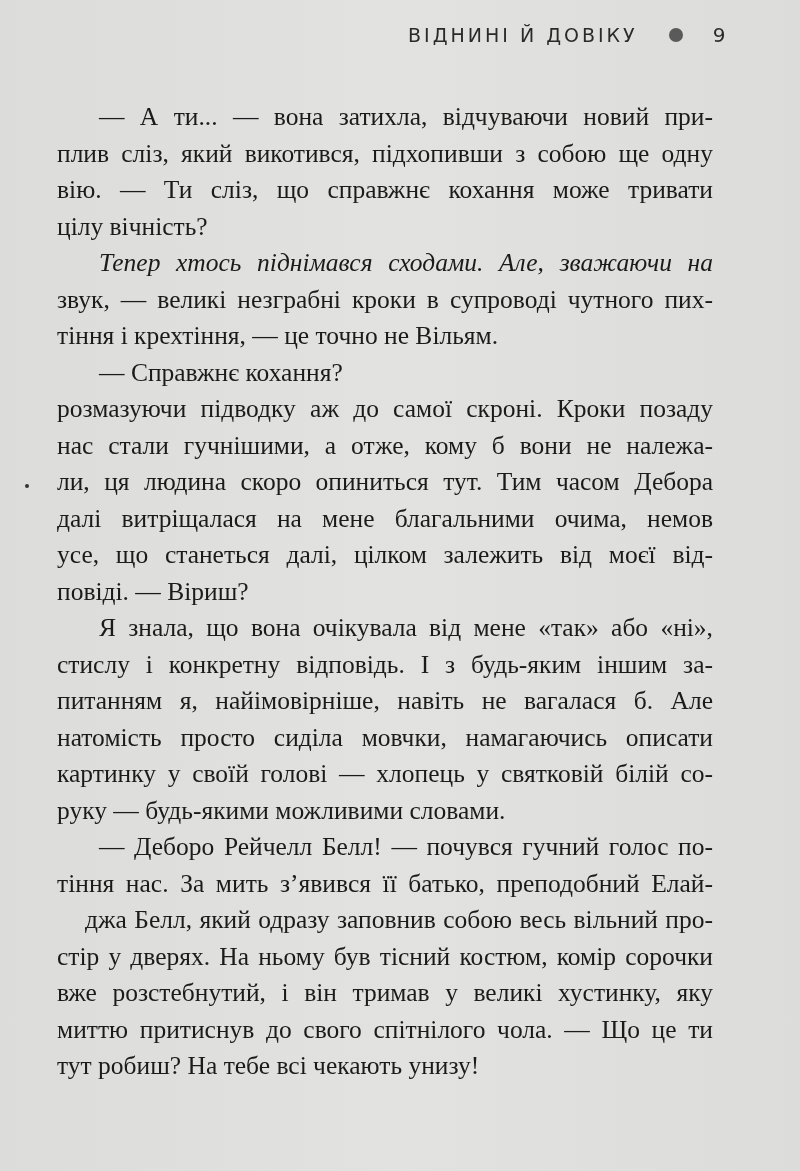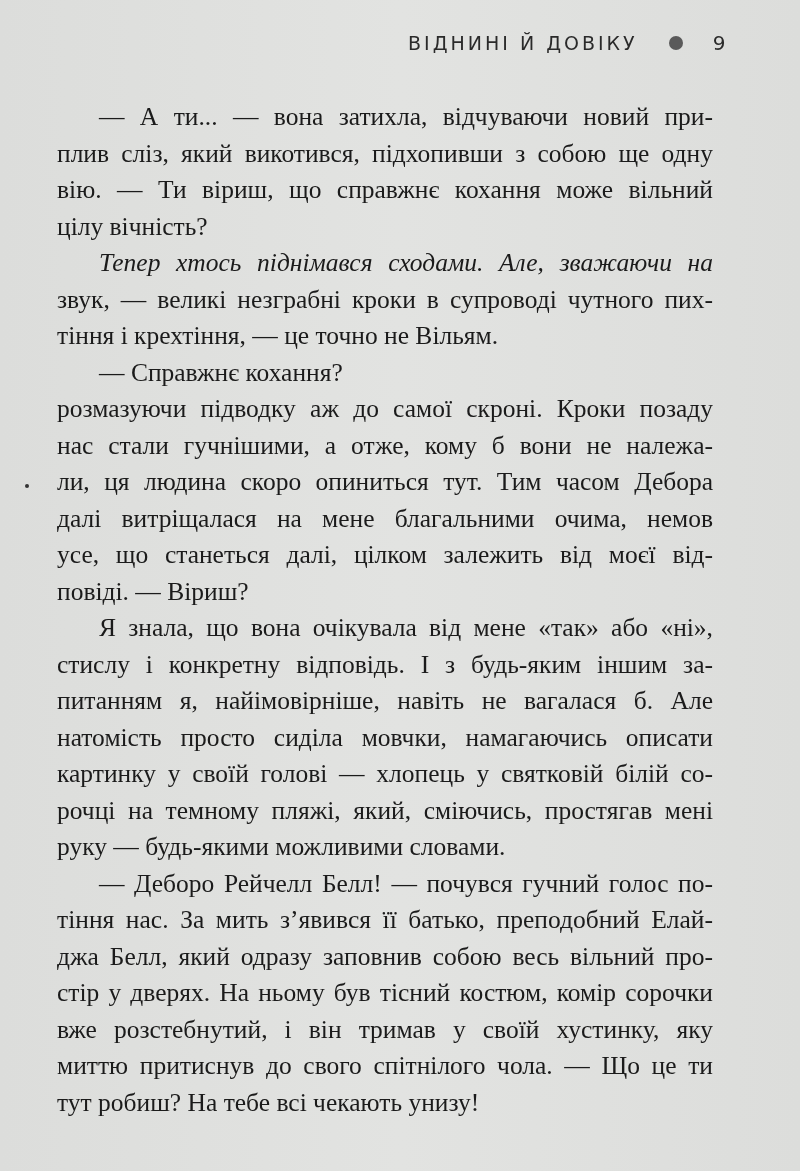--- a/index.html
+++ b/index.html
@@ -5,21 +5,21 @@
   html, body { margin: 0; padding: 0; }
   body {
     width: 800px; height: 1171px; overflow: hidden;
     background: #dfe0de;
     background-image: linear-gradient(90deg, #dcdddb 0%, #e2e3e1 50%, #dcdddb 100%);
     font-family: "Liberation Serif", "DejaVu Serif", serif;
     color: #1b1b1b;
     position: relative;
   }
   .running-head {
-    position: absolute; top: 28px; left: 408px; height: 30px;
+    position: absolute; top: 20px; left: 408px; height: 30px;
     display: flex; align-items: center;
     font-family: "DejaVu Sans", "Liberation Sans", sans-serif;
     font-size: 19px; letter-spacing: 3px; color: #2a2a2a;
   }
   .running-head .bullet {
     width: 14px; height: 14px; border-radius: 50%;
     background: #5a5a5a; margin: 0 0 0 31px; display: inline-block;
   }
   .running-head .page-num { margin-left: 30px; font-size: 20px; letter-spacing: 0; }
   .body-text {
@@ -45,40 +45,39 @@
     <span>ВІДНИНІ Й ДОВІКУ</span>
     <span class="bullet"></span>
     <span class="page-num">9</span>
   </div>
 
   <div class="margin-mark"></div>
 
   <div class="body-text" id="body-text">
       <span class="line indent" style="white-space: nowrap;">— А ти... — вона затихла, відчуваючи новий при-</span>
       <span class="line" style="white-space: nowrap;">плив сліз, який викотився, підхопивши з собою ще одну</span>
-      <span class="line" style="white-space: nowrap;">вію. — Ти віриш, що справжнє кохання може вільний</span>
+      <span class="line" style="white-space: nowrap;">вію. — Ти сліз, що справжнє кохання може тривати</span>
       <span class="line last">цілу вічність?</span>
       <span class="line indent" style="white-space: nowrap; font-style: italic;">Тепер хтось піднімався сходами. Але, зважаючи на</span>
       <span class="line" style="white-space: nowrap;">звук, — великі незграбні кроки в супроводі чутного пих-</span>
       <span class="line last">тіння і крехтіння, — це точно не Вільям.</span>
       <span class="line indent last">— Справжнє кохання?</span>
       <span class="line" style="white-space: nowrap;">розмазуючи підводку аж до самої скроні. Кроки позаду</span>
       <span class="line" style="white-space: nowrap;">нас стали гучнішими, а отже, кому б вони не належа-</span>
       <span class="line" style="white-space: nowrap;">ли, ця людина скоро опиниться тут. Тим часом Дебора</span>
       <span class="line" style="white-space: nowrap;">далі витріщалася на мене благальними очима, немов</span>
       <span class="line" style="white-space: nowrap;">усе, що станеться далі, цілком залежить від моєї від-</span>
       <span class="line last">повіді. — Віриш?</span>
       <span class="line indent" style="white-space: nowrap;">Я знала, що вона очікувала від мене «так» або «ні»,</span>
       <span class="line" style="white-space: nowrap;">стислу і конкретну відповідь. І з будь-яким іншим за-</span>
       <span class="line" style="white-space: nowrap;">питанням я, найімовірніше, навіть не вагалася б. Але</span>
       <span class="line" style="white-space: nowrap;">натомість просто сиділа мовчки, намагаючись описати</span>
       <span class="line" style="white-space: nowrap;">картинку у своїй голові — хлопець у святковій білій со-</span>
-      <span class="line" style="white-space: nowrap;">рочці на темному пляжі, який, сміючись, простягав мені</span>
       <span class="line last">руку — будь-якими можливими словами.</span>
       <span class="line indent" style="white-space: nowrap;">— Деборо Рейчелл Белл! — почувся гучний голос по-</span>
       <span class="line" style="white-space: nowrap;">тіння нас. За мить з’явився її батько, преподобний Елай-</span>
-      <span class="line" style="white-space: nowrap;">джа Белл, який одразу заповнив собою весь вільний про-</span>
+      <span class="line" style="white-space: nowrap; margin-left: 28px;">джа Белл, який одразу заповнив собою весь вільний про-</span>
       <span class="line" style="white-space: nowrap;">стір у дверях. На ньому був тісний костюм, комір сорочки</span>
-      <span class="line" style="white-space: nowrap;">вже розстебнутий, і він тримав у своїй хустинку, яку</span>
+      <span class="line" style="white-space: nowrap;">вже розстебнутий, і він тримав у великі хустинку, яку</span>
       <span class="line" style="white-space: nowrap;">миттю притиснув до свого спітнілого чола. — Що це ти</span>
       <span class="line last">тут робиш? На тебе всі чекають унизу!</span>
     </div>
 </div>
 
 </body></html>

